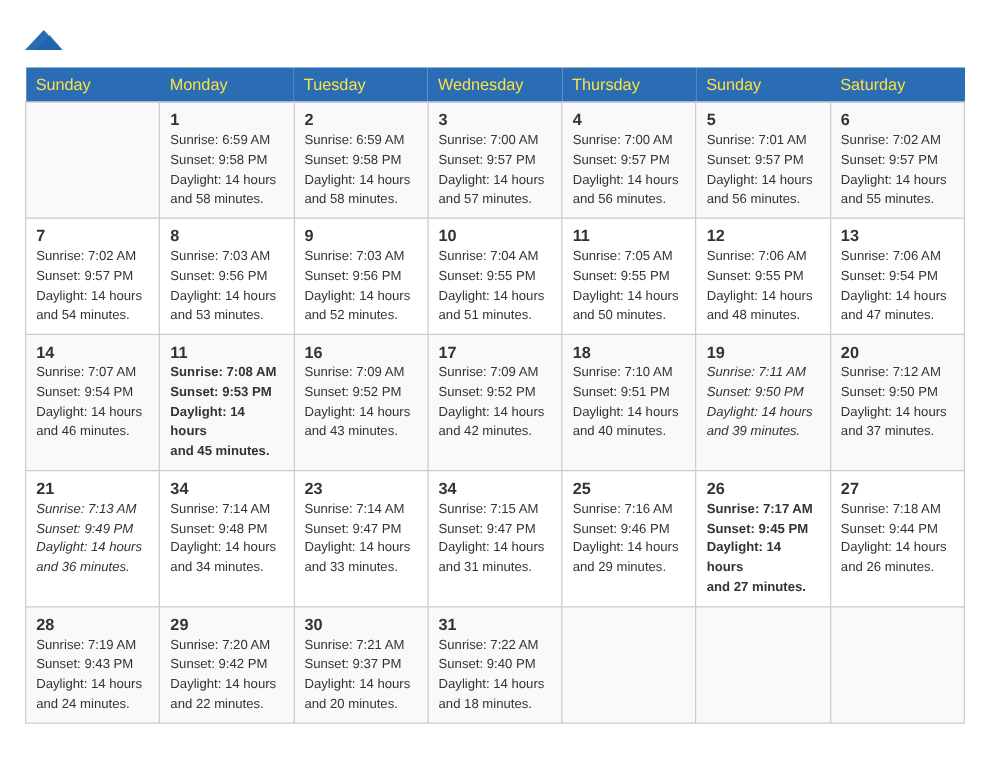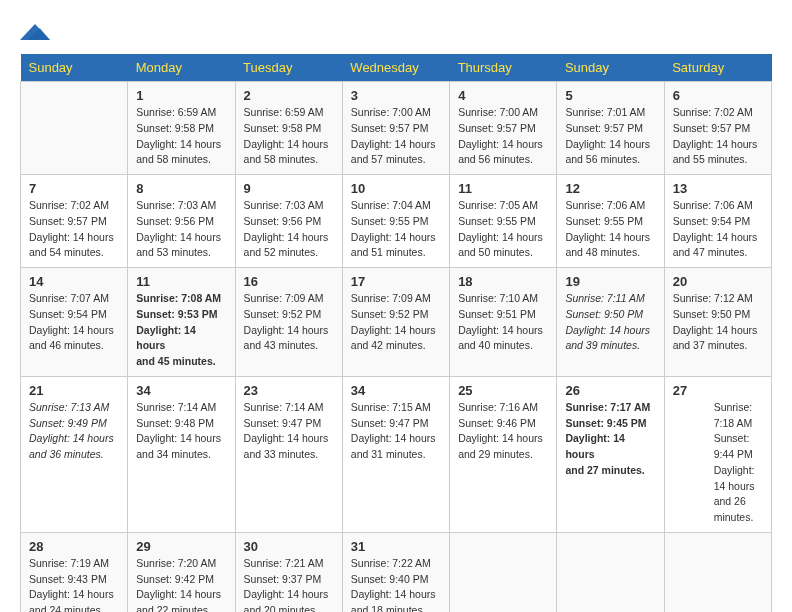--- a/index.html
+++ b/index.html
@@ -307,21 +307,21 @@
         </td>
         <td>
           <span class="day-number">26</span>
           <div class="day-info" style="white-space: pre-line; font-weight: bold;">Sunrise: 7:17 AM
 Sunset: 9:45 PM
 Daylight: 14 hours
 and 27 minutes.</div>
         </td>
         <td>
           <span class="day-number">27</span>
-          <div class="day-info" style="white-space: pre-line; margin-left: 41px;">Sunrise: 7:18 AM
+          <div class="day-info" style="white-space: pre-line;">Sunrise: 7:18 AM
 Sunset: 9:44 PM
 Daylight: 14 hours
 and 26 minutes.</div>
         </td>
       </tr>
       <tr>
         <td>
           <span class="day-number">28</span>
           <div class="day-info" style="white-space: pre-line;">Sunrise: 7:19 AM
 Sunset: 9:43 PM

